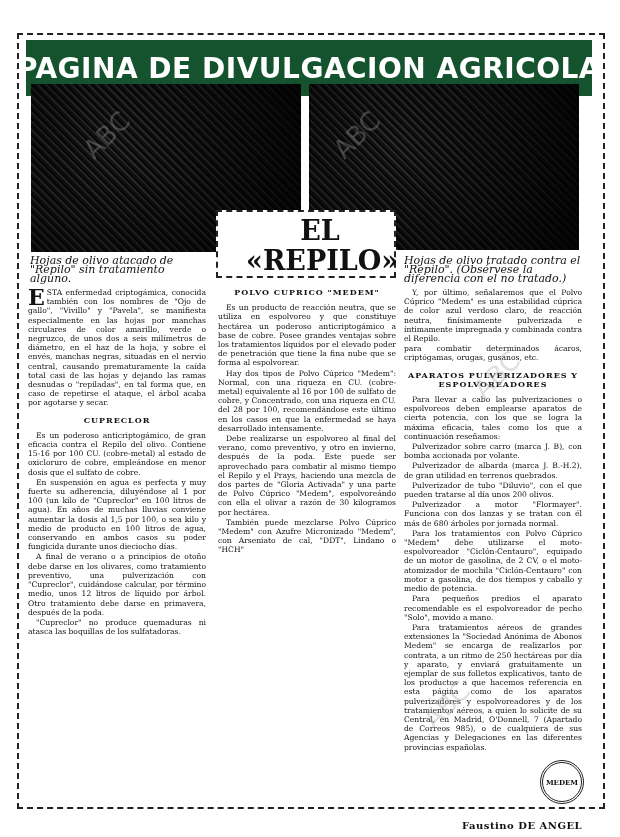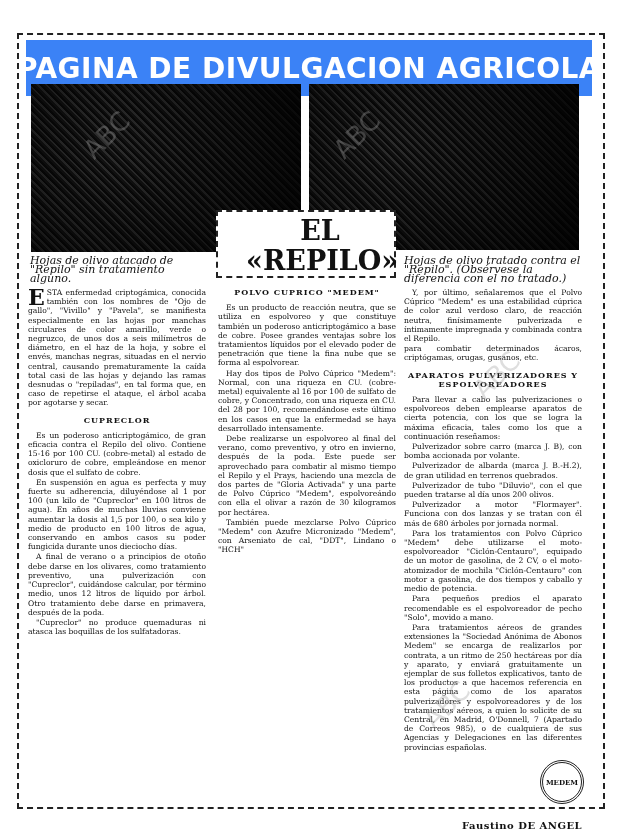--- a/index.html
+++ b/index.html
@@ -1,21 +1,21 @@
 <!DOCTYPE html>
 <html><head>
 <meta charset="utf-8">
 <style>
   html, body { margin:0; padding:0; background:#fff; }
   body { width:620px; height:837px; position:relative; overflow:hidden;
          font-family:"DejaVu Serif", serif; color:#111; }
   .frame { position:absolute; left:17px; top:33px; width:584px; height:772px;
            border:2px dashed #222; }
   .masthead { position:absolute; left:26px; top:40px; width:566px; height:56px;
-              background:#3b82f6; color:#fff; font-family:"DejaVu Sans", sans-serif;
+              background:#14532d; color:#fff; font-family:"DejaVu Sans", sans-serif;
               font-weight:bold; font-size:28px; letter-spacing:0.5px;
               display:flex; align-items:center; justify-content:center; white-space:nowrap; }
   .photo { position:absolute; background:
            repeating-linear-gradient(45deg,#222 0 2px,#555 2px 4px,#111 4px 6px),
            radial-gradient(circle at 30% 40%,#888,#111); background-blend-mode:multiply; }
   .photo.left { left:31px; top:84px; width:270px; height:168px; }
   .photo.right { left:309px; top:84px; width:270px; height:166px; }
   .titlebox { position:absolute; left:216px; top:210px; width:180px; height:68px;
               background:#fff; border:2px dashed #222;
               font-family:"DejaVu Serif", serif; font-weight:bold; font-size:27px;
@@ -58,21 +58,21 @@
   <p style="text-indent:0"><span class="dropcap">E</span><span>STA enfermedad criptogámica, conocida también con los nombres de "Ojo de gallo", "Vivillo" y "Pavela", se manifiesta especialmente en las hojas por manchas circulares de color amarillo, verde o negruzco, de unos dos a seis milímetros de diámetro, en el haz de la hoja, y sobre el envés, manchas negras, situadas en el nervio central, causando prematuramente la caída total casi de las hojas y dejando las ramas desnudas o "repiladas", en tal forma que, en caso de repetirse el ataque, el árbol acaba por agotarse y secar.</span></p>
   <div class="sechead">CUPRECLOR</div>
   <p>Es un poderoso anticriptogámico, de gran eficacia contra el Repilo del olivo. Contiene 15-16 por 100 CU. (cobre-metal) al estado de oxicloruro de cobre, empleándose en menor dosis que el sulfato de cobre.</p>
   <p>En suspensión en agua es perfecta y muy fuerte su adherencia, diluyéndose al 1 por 100 (un kilo de "Cupreclor" en 100 litros de agua). En años de muchas lluvias conviene aumentar la dosis al 1,5 por 100, o sea kilo y medio de producto en 100 litros de agua, conservando en ambos casos su poder fungicida durante unos dieciocho días.</p>
   <p>A final de verano o a principios de otoño debe darse en los olivares, como tratamiento preventivo, una pulverización con "Cupreclor", cuidándose calcular, por término medio, unos 12 litros de líquido por árbol. Otro tratamiento debe darse en primavera, después de la poda.</p>
   <p>"Cupreclor" no produce quemaduras ni atasca las boquillas de los sulfatadoras.</p>
 </div>
 
 <div class="col c2">
   <div class="sechead" style="margin-top:0">POLVO CUPRICO "MEDEM"</div>
-  <p>Es un producto de reacción neutra, que se utiliza en espolvoreo y que constituye también un poderoso anticriptogámico a base de cobre. Posee grandes ventajas sobre los tratamientos líquidos por el elevado poder de penetración que tiene la fina nube que se forma al espolvorear.</p>
+  <p>Es un producto de reacción neutra, que se utiliza en espolvoreo y que constituye hectárea un poderoso anticriptogámico a base de cobre. Posee grandes ventajas sobre los tratamientos líquidos por el elevado poder de penetración que tiene la fina nube que se forma al espolvorear.</p>
   <p>Hay dos tipos de Polvo Cúprico "Medem": Normal, con una riqueza en CU. (cobre-metal) equivalente al 16 por 100 de sulfato de cobre, y Concentrado, con una riqueza en CU. del 28 por 100, recomendándose este último en los casos en que la enfermedad se haya desarrollado intensamente.</p>
   <p>Debe realizarse un espolvoreo al final del verano, como preventivo, y otro en invierno, después de la poda. Este puede ser aprovechado para combatir al mismo tiempo el Repilo y el Prays, haciendo una mezcla de dos partes de "Gloria Activada" y una parte de Polvo Cúprico "Medem", espolvoreándo con ella el olivar a razón de 30 kilogramos por hectárea.</p>
   <p>También puede mezclarse Polvo Cúprico "Medem" con Azufre Micronizado "Medem", con Arseniato de cal, "DDT", Lindano o "HCH"</p>
 </div>
 
 <div class="col c3">
   <p>Y, por último, señalaremos que el Polvo Cúprico "Medem" es una estabilidad cúprica de color azul verdoso claro, de reacción neutra, finísimamente pulverizada e íntimamente impregnada y combinada contra el Repilo.</p>
   <p style="text-indent:0">para combatir determinados ácaros, criptógamas, orugas, gusanos, etc.</p>
   <div class="sechead">APARATOS PULVERIZADORES Y ESPOLVOREADORES</div>
   <p>Para llevar a cabo las pulverizaciones o espolvoreos deben emplearse aparatos de cierta potencia, con los que se logra la máxima eficacia, tales como los que a continuación reseñamos:</p>

